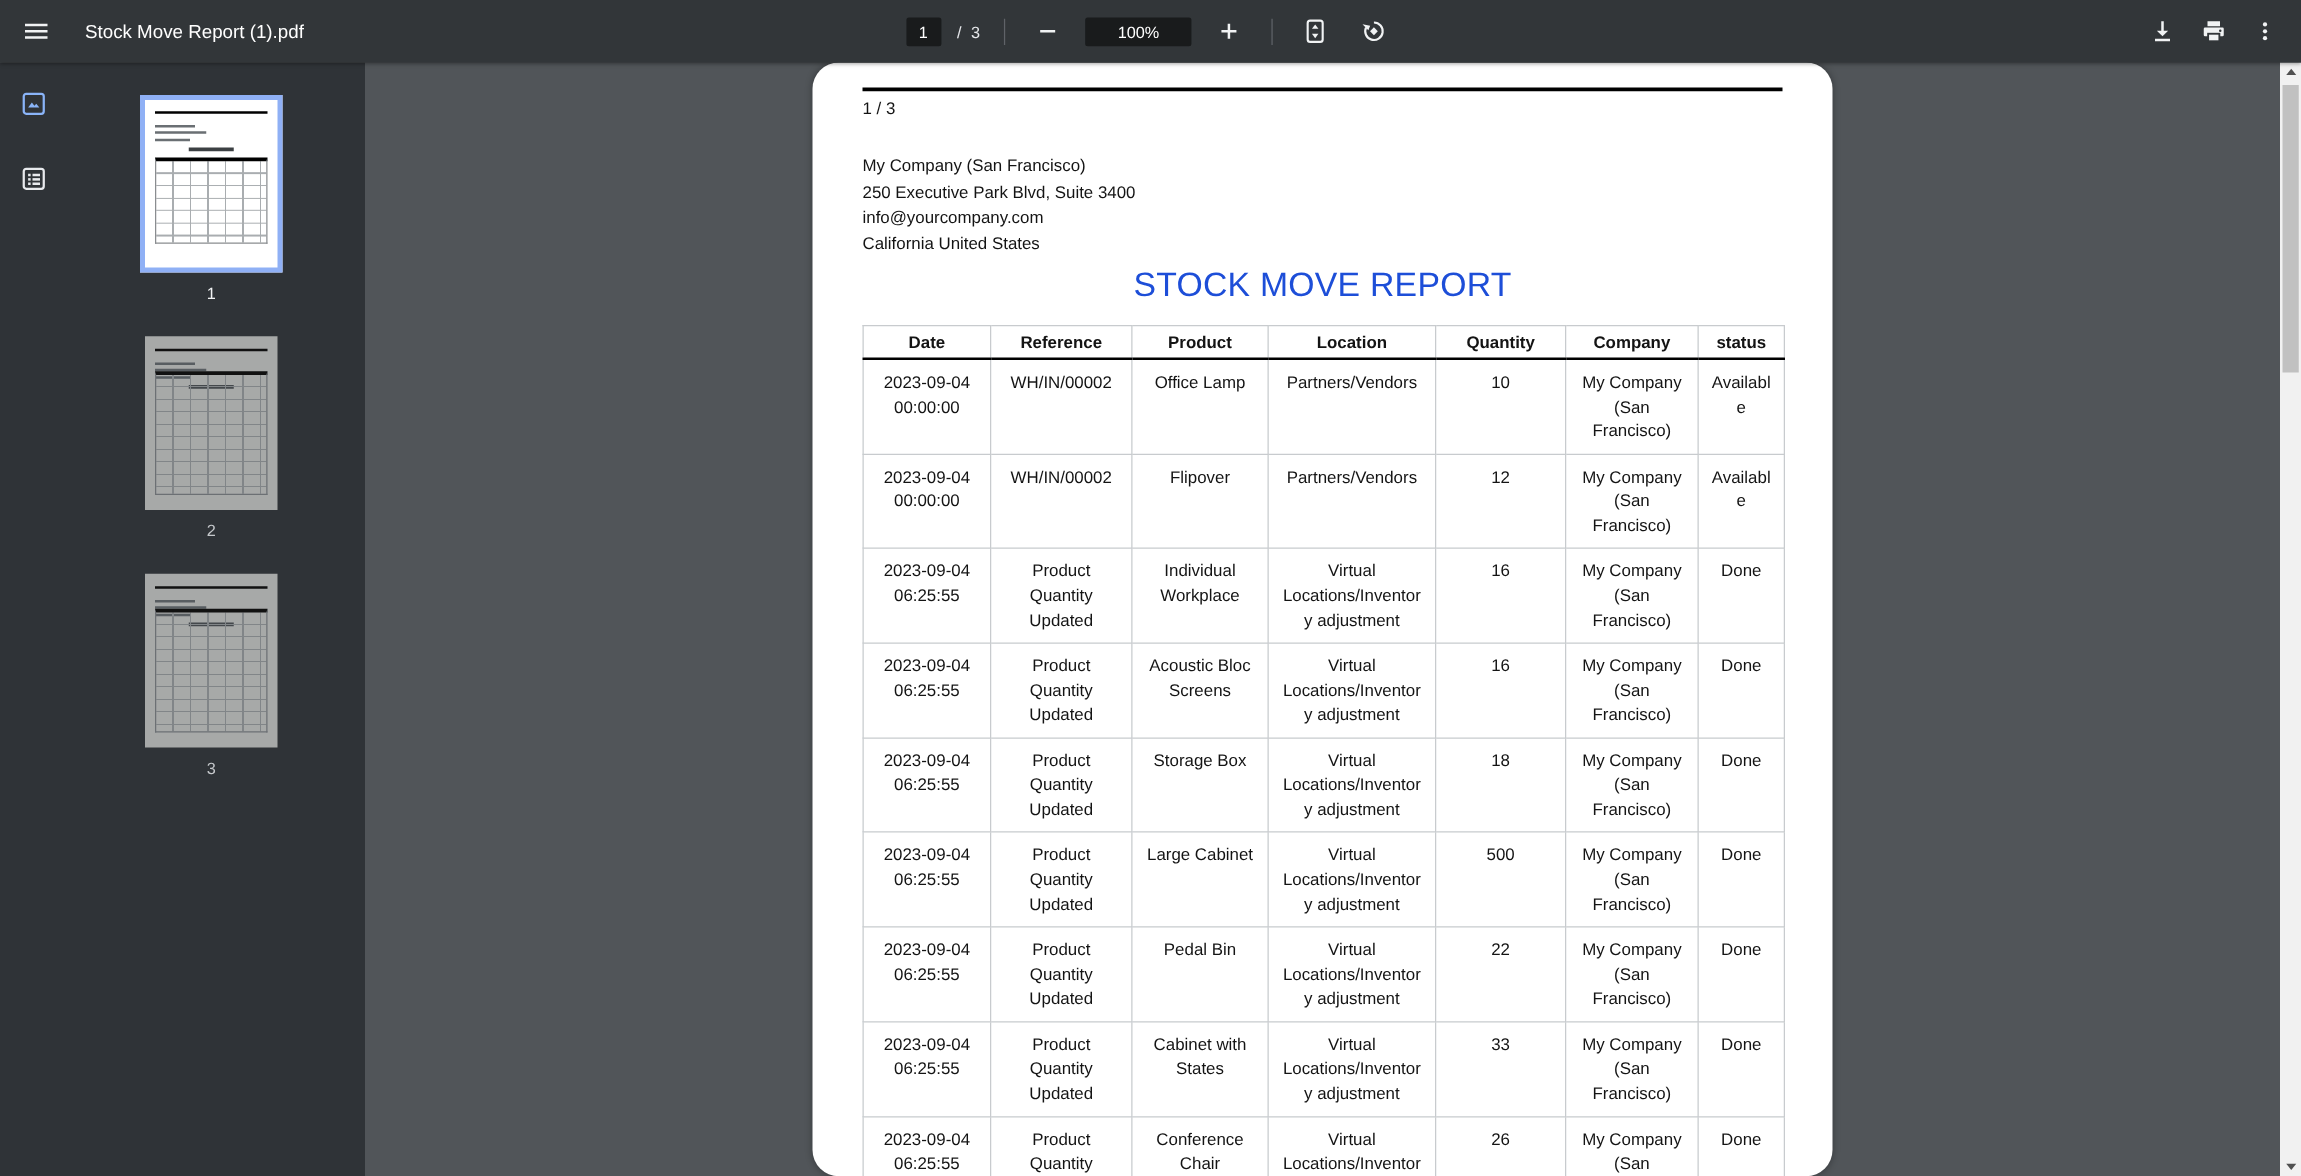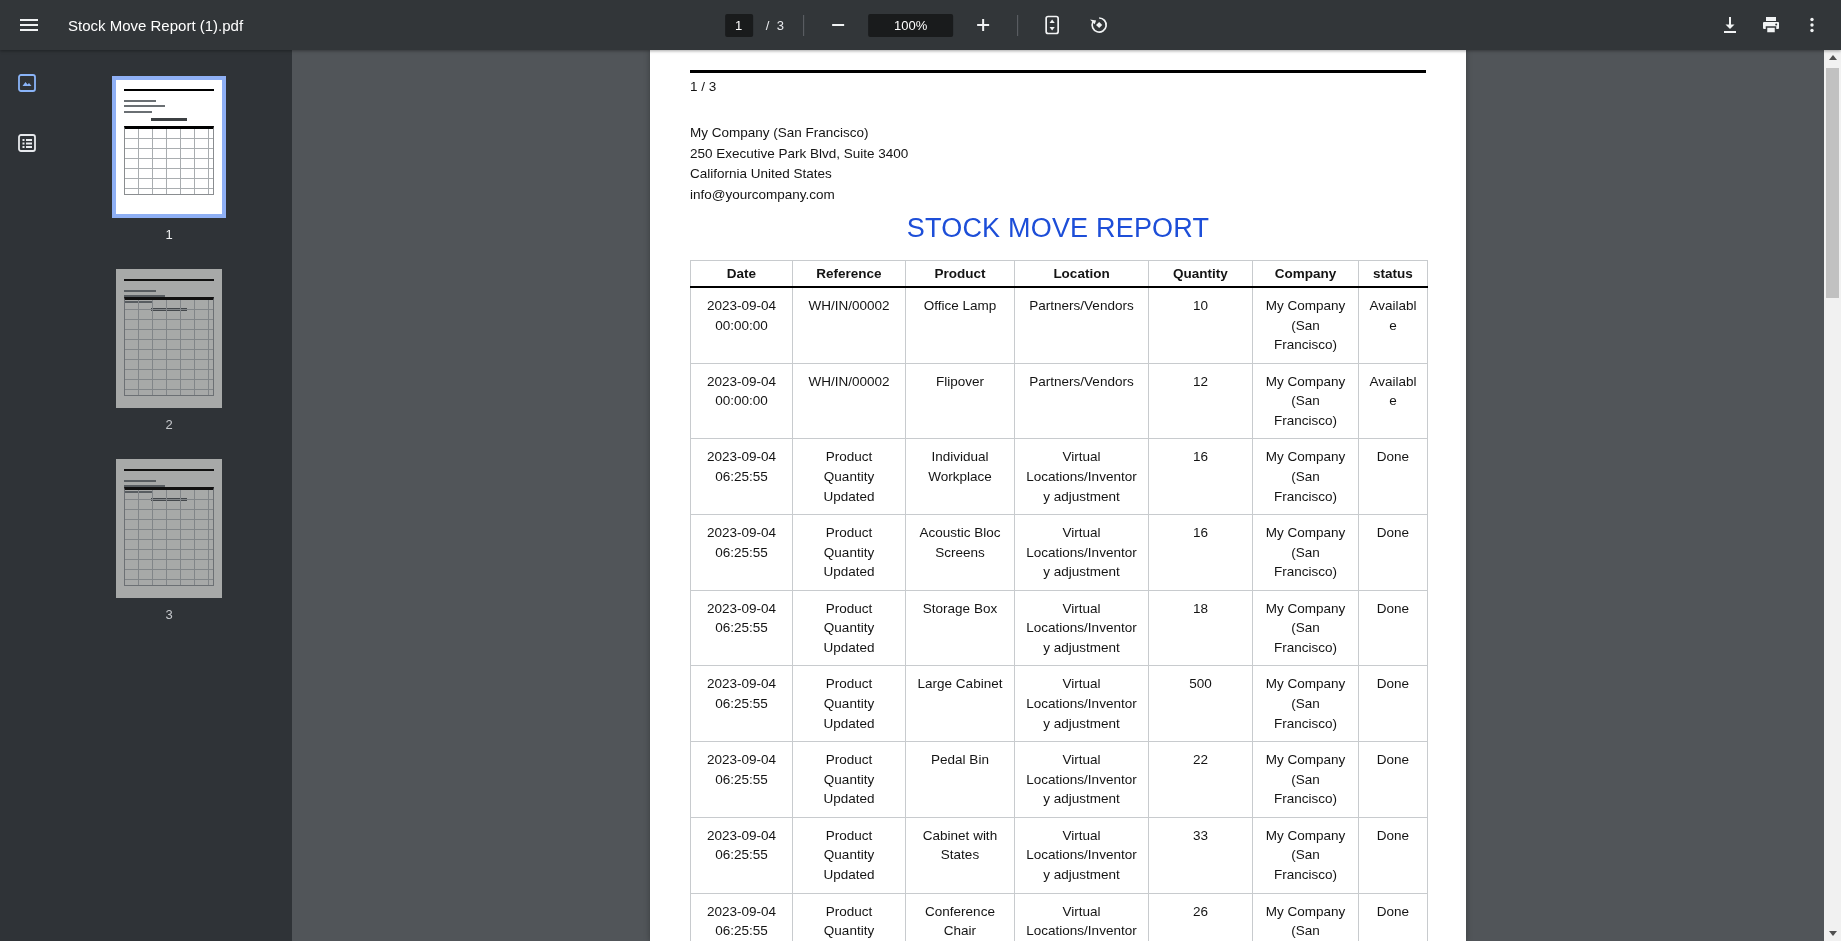--- a/index.html
+++ b/index.html
@@ -62,21 +62,21 @@
         repeating-linear-gradient(to bottom, transparent 0 9px,  #818588 9px 10px),
         repeating-linear-gradient(to right,  transparent 0 13px, #818588 13px 14px); }
   .thumb-wrap:not(.selected) .mini-line { background:#585d61; }
   .thumb-wrap:not(.selected) .mini-title { background:#44484c; }
   .thumb-wrap:not(.selected) .mini-topline { background:#111; }
 
   
   .content { flex:1; background:#515559; display:flex; justify-content:center;
              overflow:hidden; }
   .pdf-page { width:816px; background:#fff; color:#141414; flex:0 0 816px;
-              padding:20px 40px 0 40px; box-shadow:0 0 6px rgba(0,0,0,.3); }
+              padding:20px 40px 0 40px; box-shadow:0 0 6px rgba(0,0,0,.3);border-radius:21px; }
   .top-rule { height:3px; background:#000; }
   .page-indicator { margin-top:6px; font-size:13.5px; }
   .company-block { margin-top:29px; font-size:13.5px; line-height:20.5px; }
   .doc-heading { text-align:center; font-size:27px; font-weight:500; letter-spacing:.2px;
                  color:#1d4ed8; margin-top:8px; }
   .stock-table { margin-top:16px; width:737px; border-collapse:collapse; table-layout:fixed; }
   .stock-table th { font-size:13.5px; font-weight:700; padding:5px 4px;
                     border:1px solid #c8cbce; border-bottom:2.5px solid #000;margin-top:14px; }
   .stock-table td { font-size:13.5px; padding:8px 8px; border:1px solid #c8cbce;
                     text-align:center; vertical-align:top; line-height:1.45;
@@ -261,22 +261,22 @@
         </div>
     </div>
 
     <div class="content">
       <div class="pdf-page">
         <div class="top-rule"></div>
         <div class="page-indicator">1 / 3</div>
         <div class="company-block">
           <div>My Company (San Francisco)</div>
           <div>250 Executive Park Blvd, Suite 3400</div>
+          <div>info@yourcompany.com</div>
           <div>California United States</div>
-          <div>info@yourcompany.com</div>
         </div>
         <div class="doc-heading">STOCK MOVE REPORT</div>
         <table class="stock-table">
           <thead>
               <tr id="table-head-row">
                 <th class="c0">Date</th>
                 <th class="c1">Reference</th>
                 <th class="c2">Product</th>
                 <th class="c3">Location</th>
                 <th class="c4">Quantity</th>

